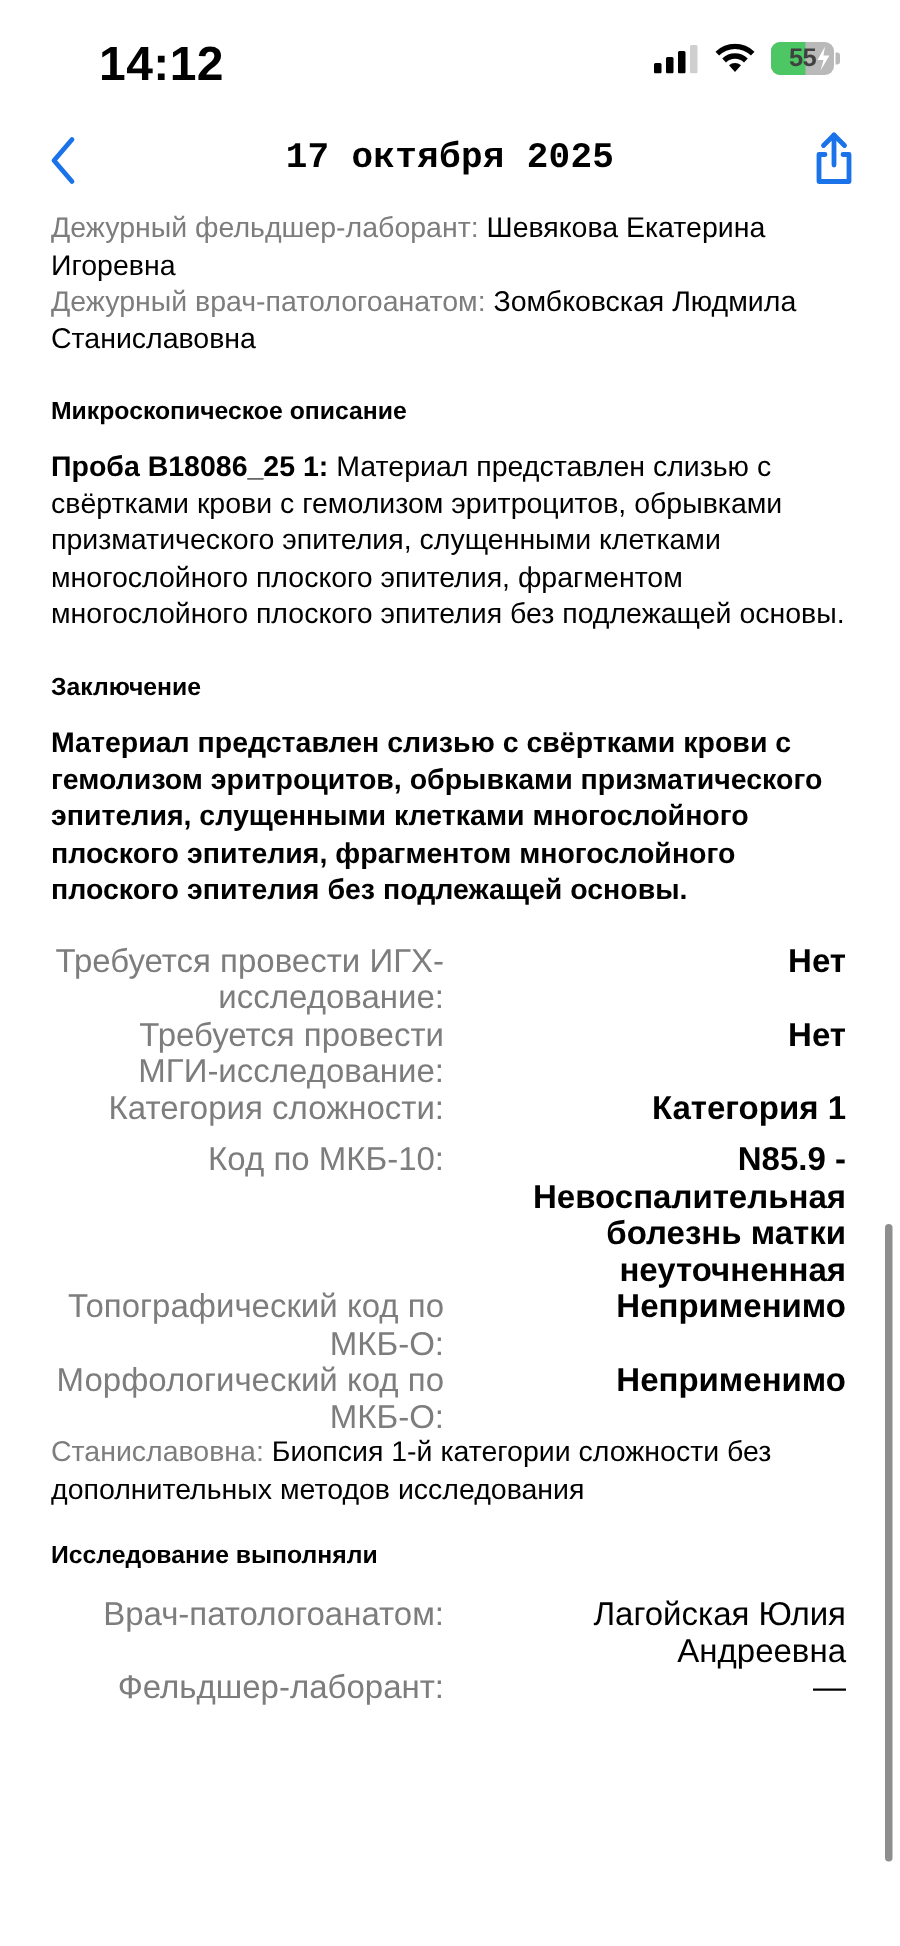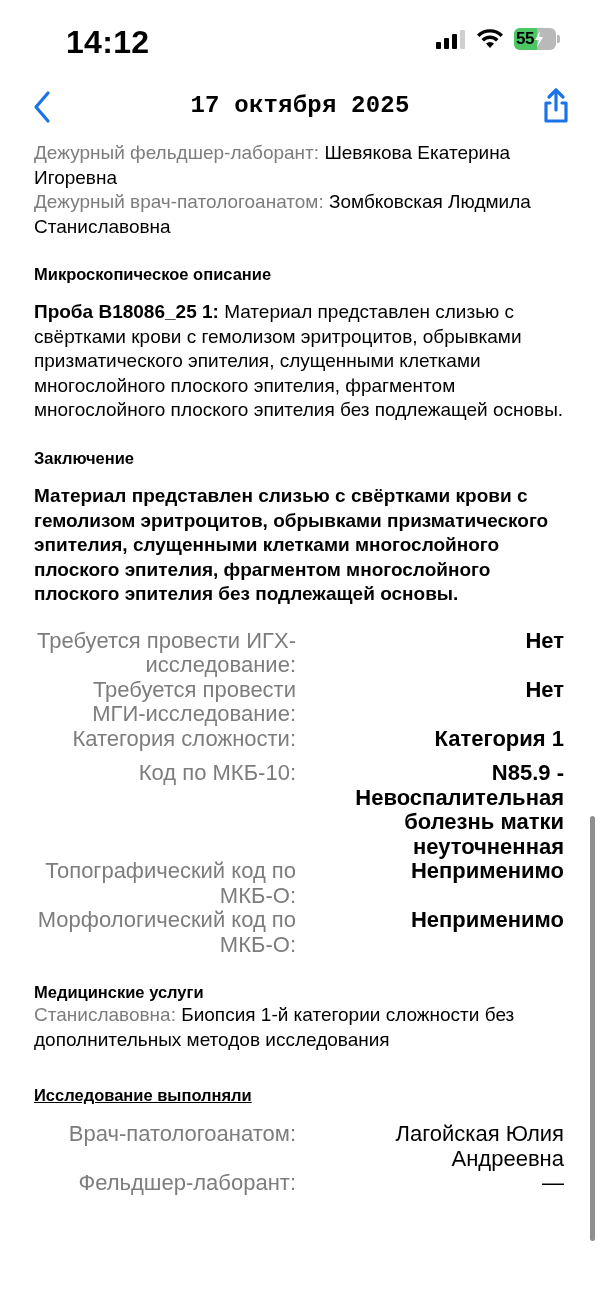--- a/index.html
+++ b/index.html
@@ -4,21 +4,21 @@
 <style>
   * { box-sizing: border-box; margin: 0; padding: 0; }
   html, body { width: 600px; height: 1297px; background: #ffffff; overflow: hidden; }
   body { font-family: "Liberation Sans", sans-serif; color: #000; position: relative; }
 
   .status-bar { position: absolute; top: 0; left: 0; width: 600px; height: 80px; }
   .status-time { position: absolute; left: 66px; top: 24px; font-size: 32px; font-weight: bold; letter-spacing: 0.3px; }
   .status-icons { position: absolute; right: 40px; top: 28px; display: flex; align-items: center; gap: 10px; }
   .battery { position: relative; width: 42px; height: 22px; border-radius: 6px; background: #b9b9b9; overflow: hidden; display: flex; align-items: center; }
   .battery-fill { position: absolute; left: 0; top: 0; bottom: 0; width: 55%; background: #4cc764; }
-  .battery-text { position: relative; z-index: 2; color: #000000; font-size: 17px; font-weight: bold; padding-left: 2px; letter-spacing: -0.5px; }
+  .battery-text { position: relative; z-index: 2; color: #404040; font-size: 17px; font-weight: bold; padding-left: 12px; letter-spacing: -0.5px; }
   .battery-cap { width: 3px; height: 8px; background: #b9b9b9; border-radius: 0 2px 2px 0; margin-left: 1px; }
 
   .nav-bar { position: absolute; top: 80px; left: 0; width: 600px; height: 54px; }
   .nav-back { position: absolute; left: 30px; top: 10px; width: 26px; height: 34px; }
   .nav-title { position: absolute; left: 0; right: 0; top: 12px; text-align: center; font-size: 24px; font-weight: bold; letter-spacing: 0.2px; font-family: Liberation Mono, monospace; }
   .nav-share { position: absolute; right: 28px; top: 6px; width: 32px; height: 40px; }
 
   .content { position: absolute; top: 141px; left: 34px; width: 530px; }
   .txt { font-size: 19px; line-height: 24.5px; }
   .muted { color: #7d7d7d; }
@@ -104,27 +104,26 @@
     <div class="k" style="margin-bottom:10px;">Категория сложности:</div>
     <div class="v" style="margin-bottom:10px;">Категория 1</div>
     <div class="k">Код по МКБ-10:</div>
     <div class="v">N85.9 - Невоспалительная болезнь матки неуточненная</div>
     <div class="k">Топографический код по МКБ-О:</div>
     <div class="v">Неприменимо</div>
     <div class="k">Морфологический код по МКБ-О:</div>
     <div class="v">Неприменимо</div>
   </div>
 
-  <div class="section-title" style="margin-top:24px;">Медицинские услуги</div>
   <div class="txt">
     <span class="muted">Станиславовна:</span>
     <span>Биопсия 1-й категории сложности без дополнительных методов исследования</span>
   </div>
 
-  <div class="section-title" style="margin-top:32px;text-decoration:underline;">Исследование выполняли</div>
+  <div class="section-title" style="margin-top:20px;">Исследование выполняли</div>
   <div class="kv" style="margin-top:16px;">
     <div class="k">Врач-патологоанатом:</div>
     <div style="font-weight:normal;">Лагойская Юлия Андреевна</div>
     <div class="k">Фельдшер-лаборант:</div>
     <div style="font-weight:normal;">—</div>
   </div>
 </div>
 
 <div class="scrollbar"></div>
 

